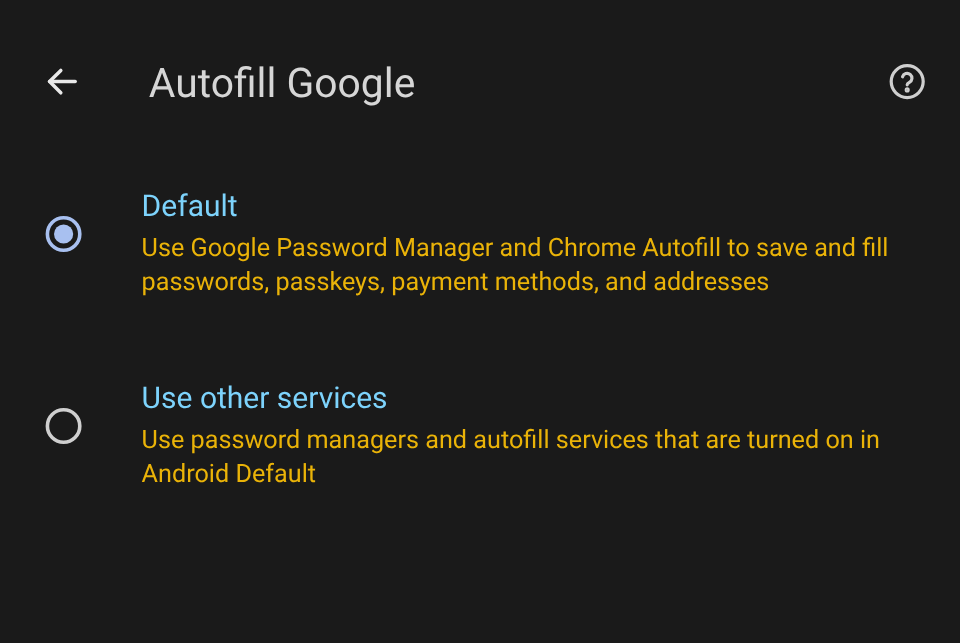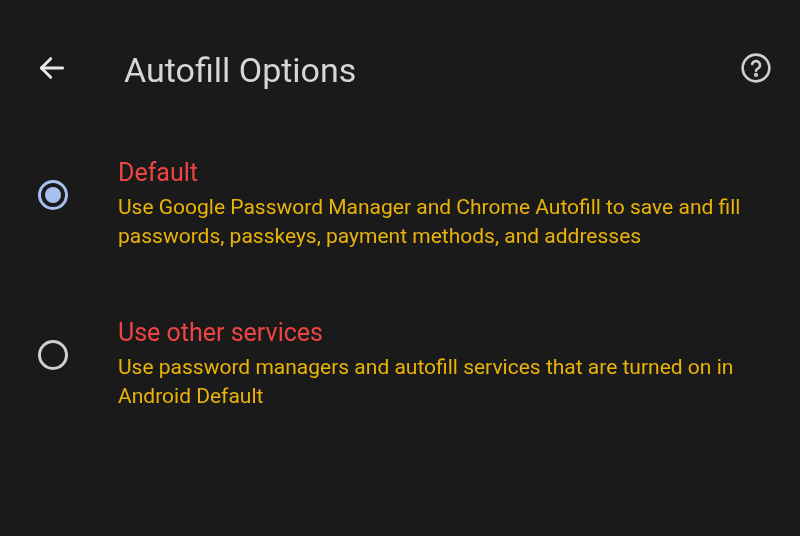--- a/index.html
+++ b/index.html
@@ -67,21 +67,21 @@
       width: 16px;
       height: 16px;
       border-radius: 50%;
       background: #a8c0f0;
     }
     .option-text {
       margin-left: 48px;
       padding-right: 20px;
     }
     .option-title {
-      color: #ef4444;
+      color: #7dd3fc;
       font-size: 25px;
       font-weight: 400;
       margin-bottom: 6px;
     }
     .option-desc {
       color: #eab308;
       font-size: 21px;
       line-height: 1.4;
       font-weight: 400;
     }
@@ -89,21 +89,21 @@
 </head>
 <body>
 
 <div class="header">
   <span class="back-icon">
     <svg width="32" height="32" viewBox="0 0 24 24" fill="none" stroke="currentColor" stroke-width="2.2" stroke-linecap="round" stroke-linejoin="round">
       <line x1="20" y1="12" x2="4" y2="12"></line>
       <polyline points="11 5 4 12 11 19"></polyline>
     </svg>
   </span>
-  <h1 class="page-title">Autofill Options</h1>
+  <h1 class="page-title">Autofill Google</h1>
   <span class="help-icon">
     <svg width="32" height="32" viewBox="0 0 24 24" fill="none" stroke="currentColor" stroke-width="2" stroke-linecap="round" stroke-linejoin="round">
       <circle cx="12" cy="12" r="10"></circle>
       <path d="M9.1 9a3 3 0 1 1 4.27 3.52c-.6.34-1.37.8-1.37 1.48"></path>
       <circle cx="12" cy="17.2" r="0.6" fill="currentColor"></circle>
     </svg>
   </span>
 </div>
 
 <div class="options">

